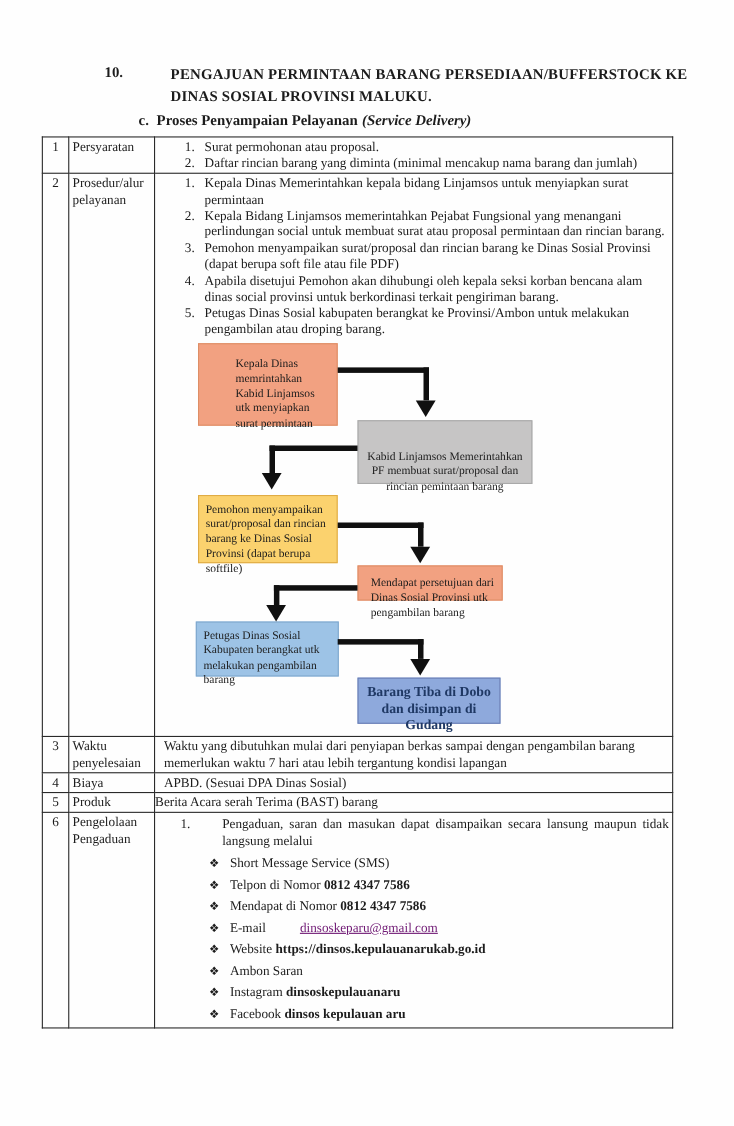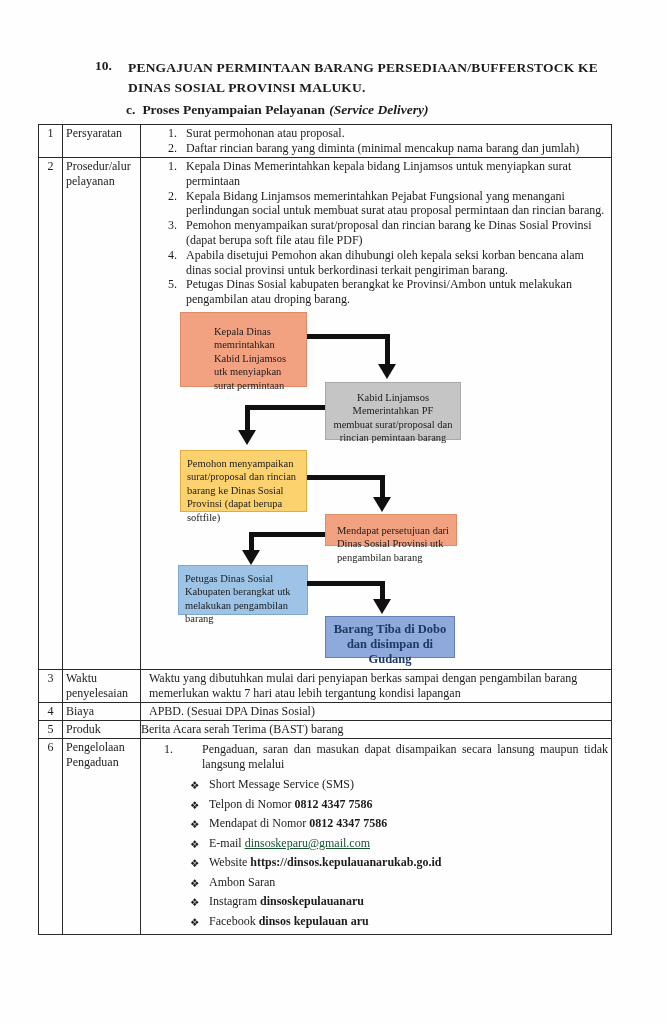--- a/index.html
+++ b/index.html
@@ -6,21 +6,21 @@
   .page{
     position:relative;
     width:667px;height:1024px;
     background:#fefefe;
     font-family:"Liberation Serif","DejaVu Serif",serif;
     color:#1c1c1c;
     overflow:hidden;
   }
   
   .title{position:absolute;left:95px;top:58px;width:530px;font-weight:bold;font-size:13.5px;}
-  .t-row{display:flex;}
+  .t-row{display:flex;justify-content:space-between;}
   .t-num{width:33px;flex:0 0 33px;}
   .t-lines{line-height:19.5px;letter-spacing:.2px;}
   .t-sub{margin-left:31px;margin-top:4px;line-height:18px;}
   .t-sub-letter{margin-right:7px;}
   .t-sub-italic{font-style:italic;margin-left:4px;}
   
   table.main{
     position:absolute;left:38px;top:124px;
     border-collapse:collapse;table-layout:fixed;
     width:573px;font-size:12px;
@@ -41,26 +41,26 @@
   .num-list{counter-reset:li;}
   .nitem{counter-increment:li;position:relative;padding-left:42px;}
   .nitem::before{content:counter(li) ".";position:absolute;left:24px;}
   .r6-list{counter-reset:li6;}
   .intro-item{counter-increment:li6;position:relative;padding-left:58px;text-align:justify;line-height:15.5px;margin-top:2px;}
   .intro-item::before{content:counter(li6) ".";position:absolute;left:20px;}
   
   .bullet{position:relative;padding-left:65px;margin:4.5px 0;line-height:15px;}
   .bchar{position:absolute;left:46px;top:1px;font-family:"DejaVu Sans",sans-serif;font-size:10.5px;}
   .bullet b{font-weight:bold;}
-  .link{color:#14532d;text-decoration:underline;}
+  .link{color:#701a75;text-decoration:underline;margin-left:28px;}
   
   .flowchart{position:relative;height:356px;margin-top:5px;font-size:10.5px;line-height:13.5px;}
   .fc-box{position:absolute;border:1px solid;box-sizing:border-box;}
   .fc1{left:36px;top:0;width:127px;height:75px;background:#F2A181;border-color:#DE8E66;padding:12px 4px 0 33px;}
-  .fc2{left:181px;top:70px;width:136px;height:58px;background:#C6C5C5;border-color:#A9A9A9;text-align:center;padding:8px 6px 0;}
+  .fc2{left:181px;top:70px;width:159px;height:58px;background:#C6C5C5;border-color:#A9A9A9;text-align:center;padding:26px 6px 0;}
   .fc3{left:36px;top:138px;width:127px;height:62px;background:#FBD26E;border-color:#E0AC45;padding:6px 3px 0 6px;}
   .fc4{left:181px;top:202px;width:132px;height:32px;background:#F2A181;border-color:#DE8E66;padding:9px 4px 0 11px;}
   .fc5{left:34px;top:253px;width:130px;height:50px;background:#9DC3E6;border-color:#7FA8CE;padding:6px 3px 0 6px;}
   .fc6{left:181px;top:304px;width:130px;height:42px;background:#8EA9DC;border-color:#6B7FB4;text-align:center;
        font-weight:bold;font-size:12.5px;line-height:15px;color:#1F3864;padding:5px 2px 0;}
   .fc-h,.fc-v{position:absolute;background:#101010;}
   .fc-h{height:5px;}
   .fc-v{width:5px;}
   .fc-tri{position:absolute;width:0;height:0;border-left:9px solid transparent;border-right:9px solid transparent;border-top:15px solid #101010;}
   

